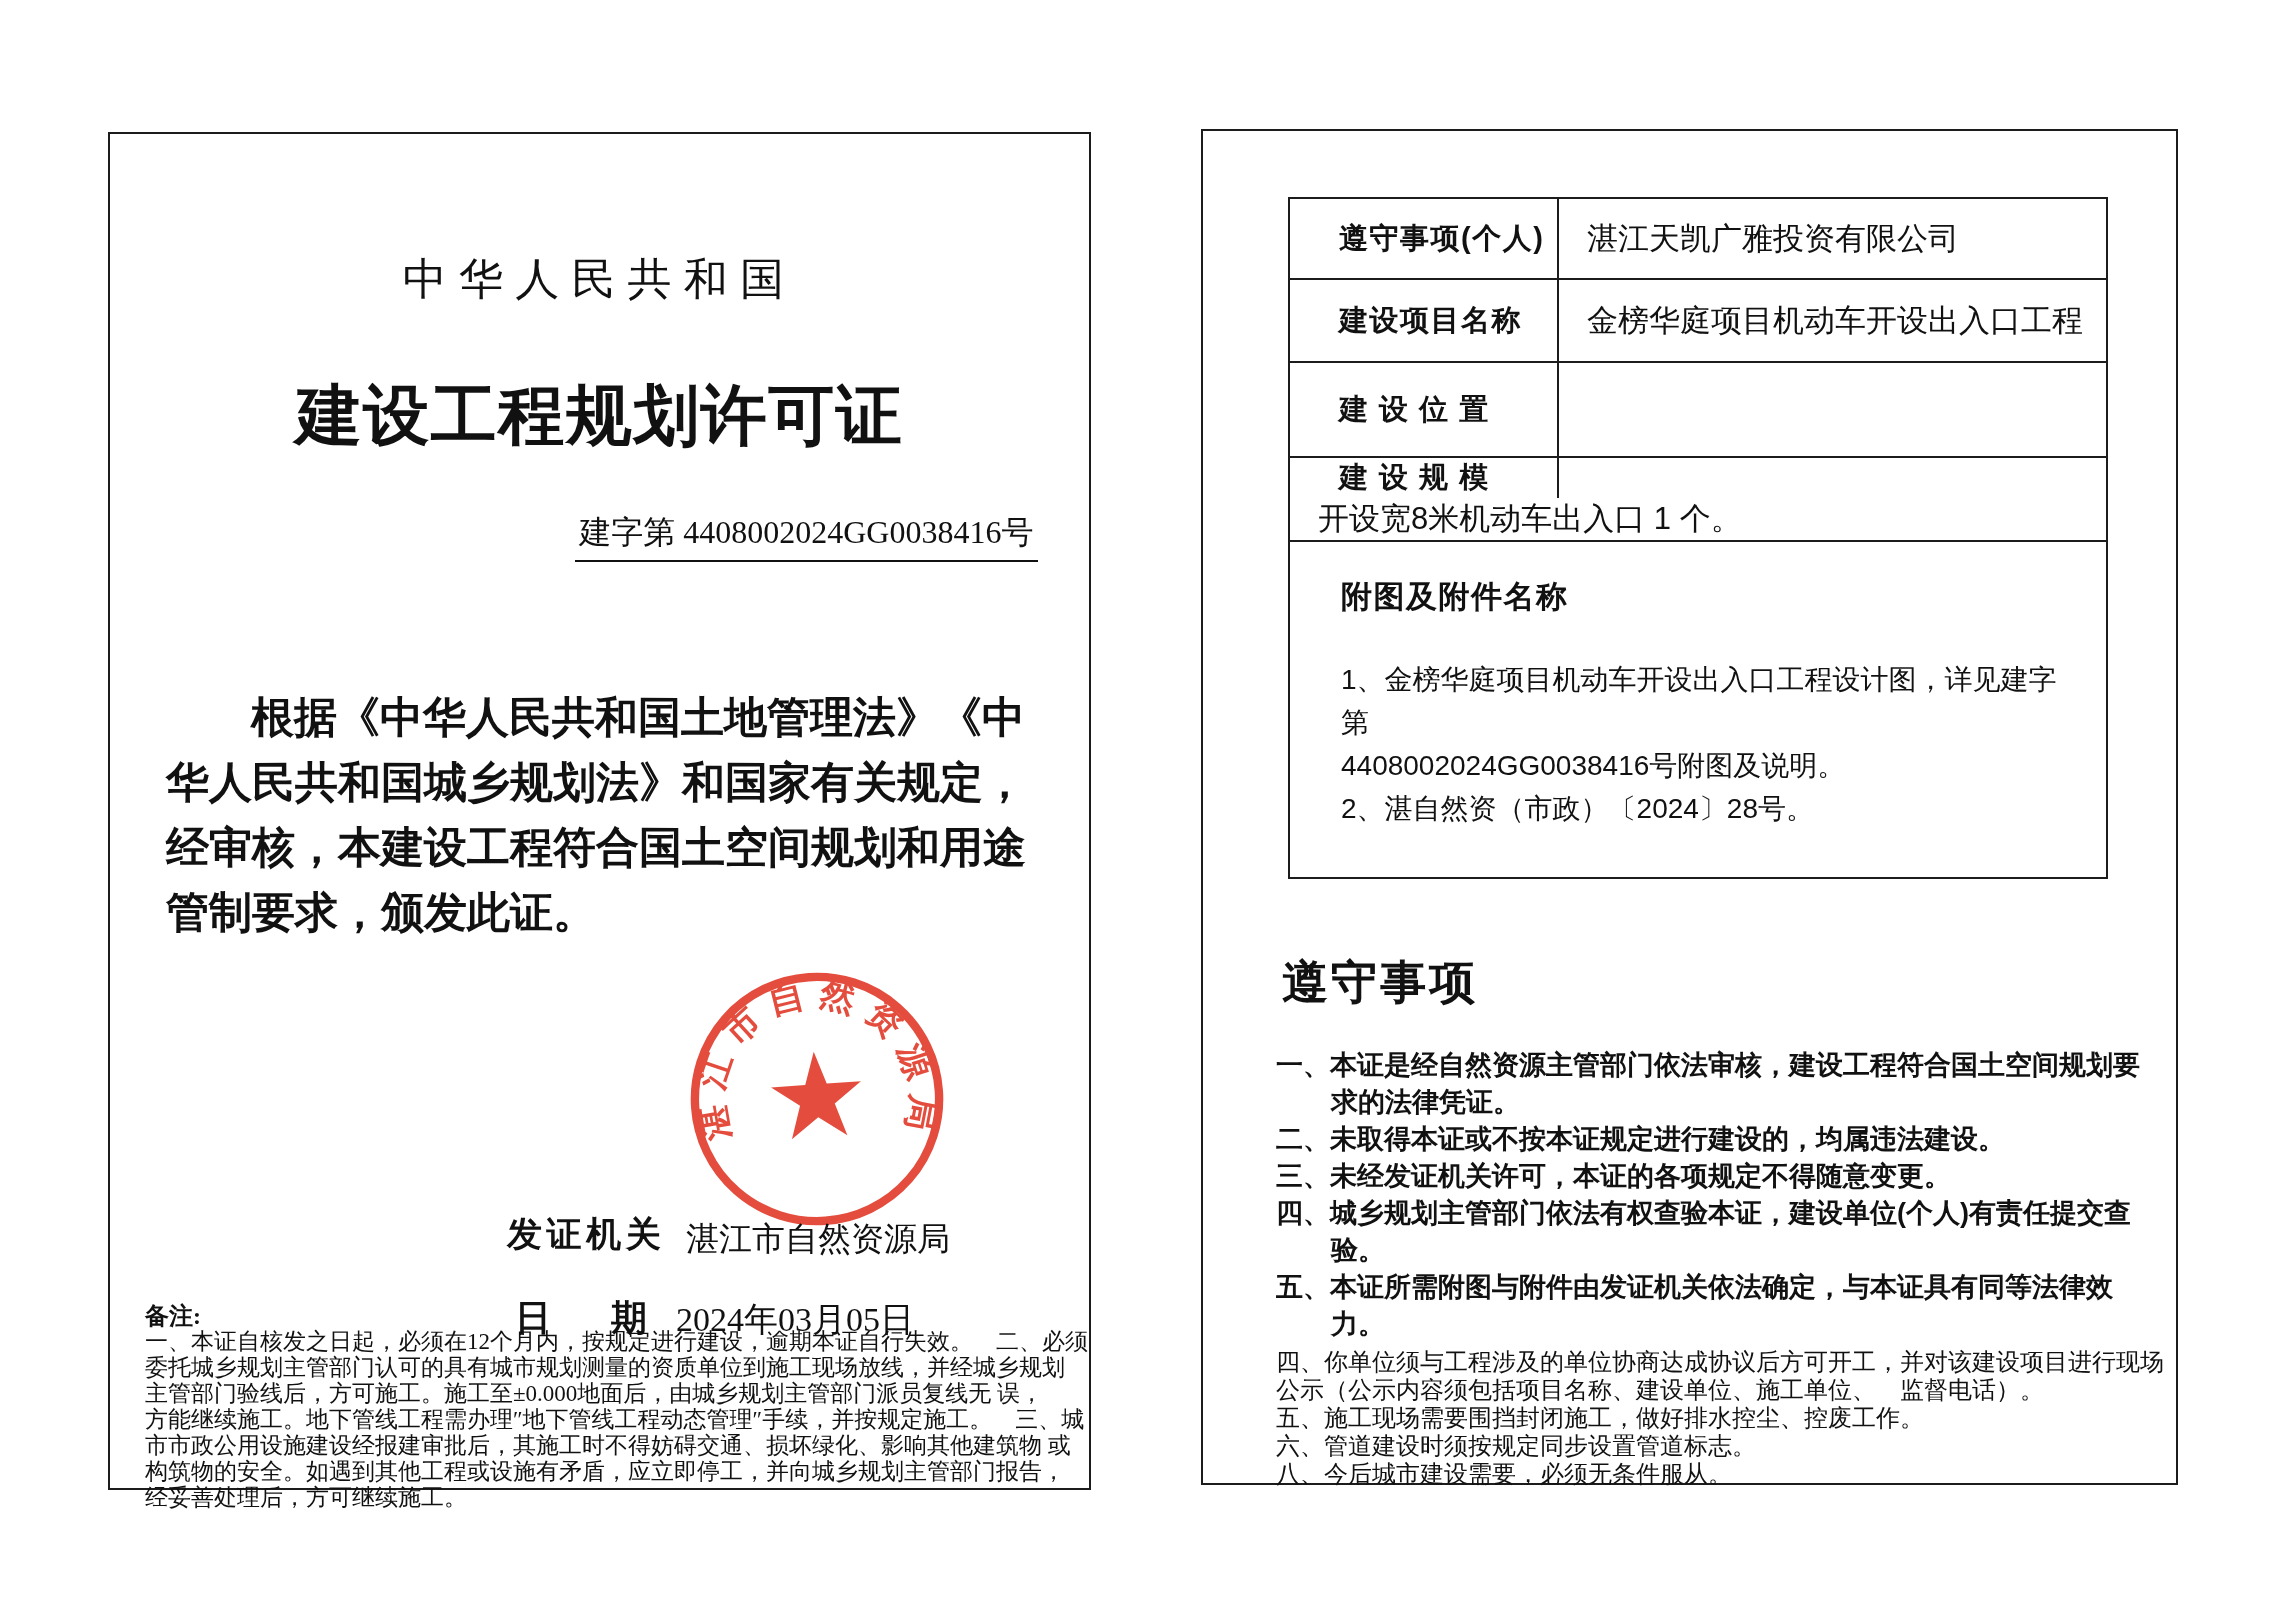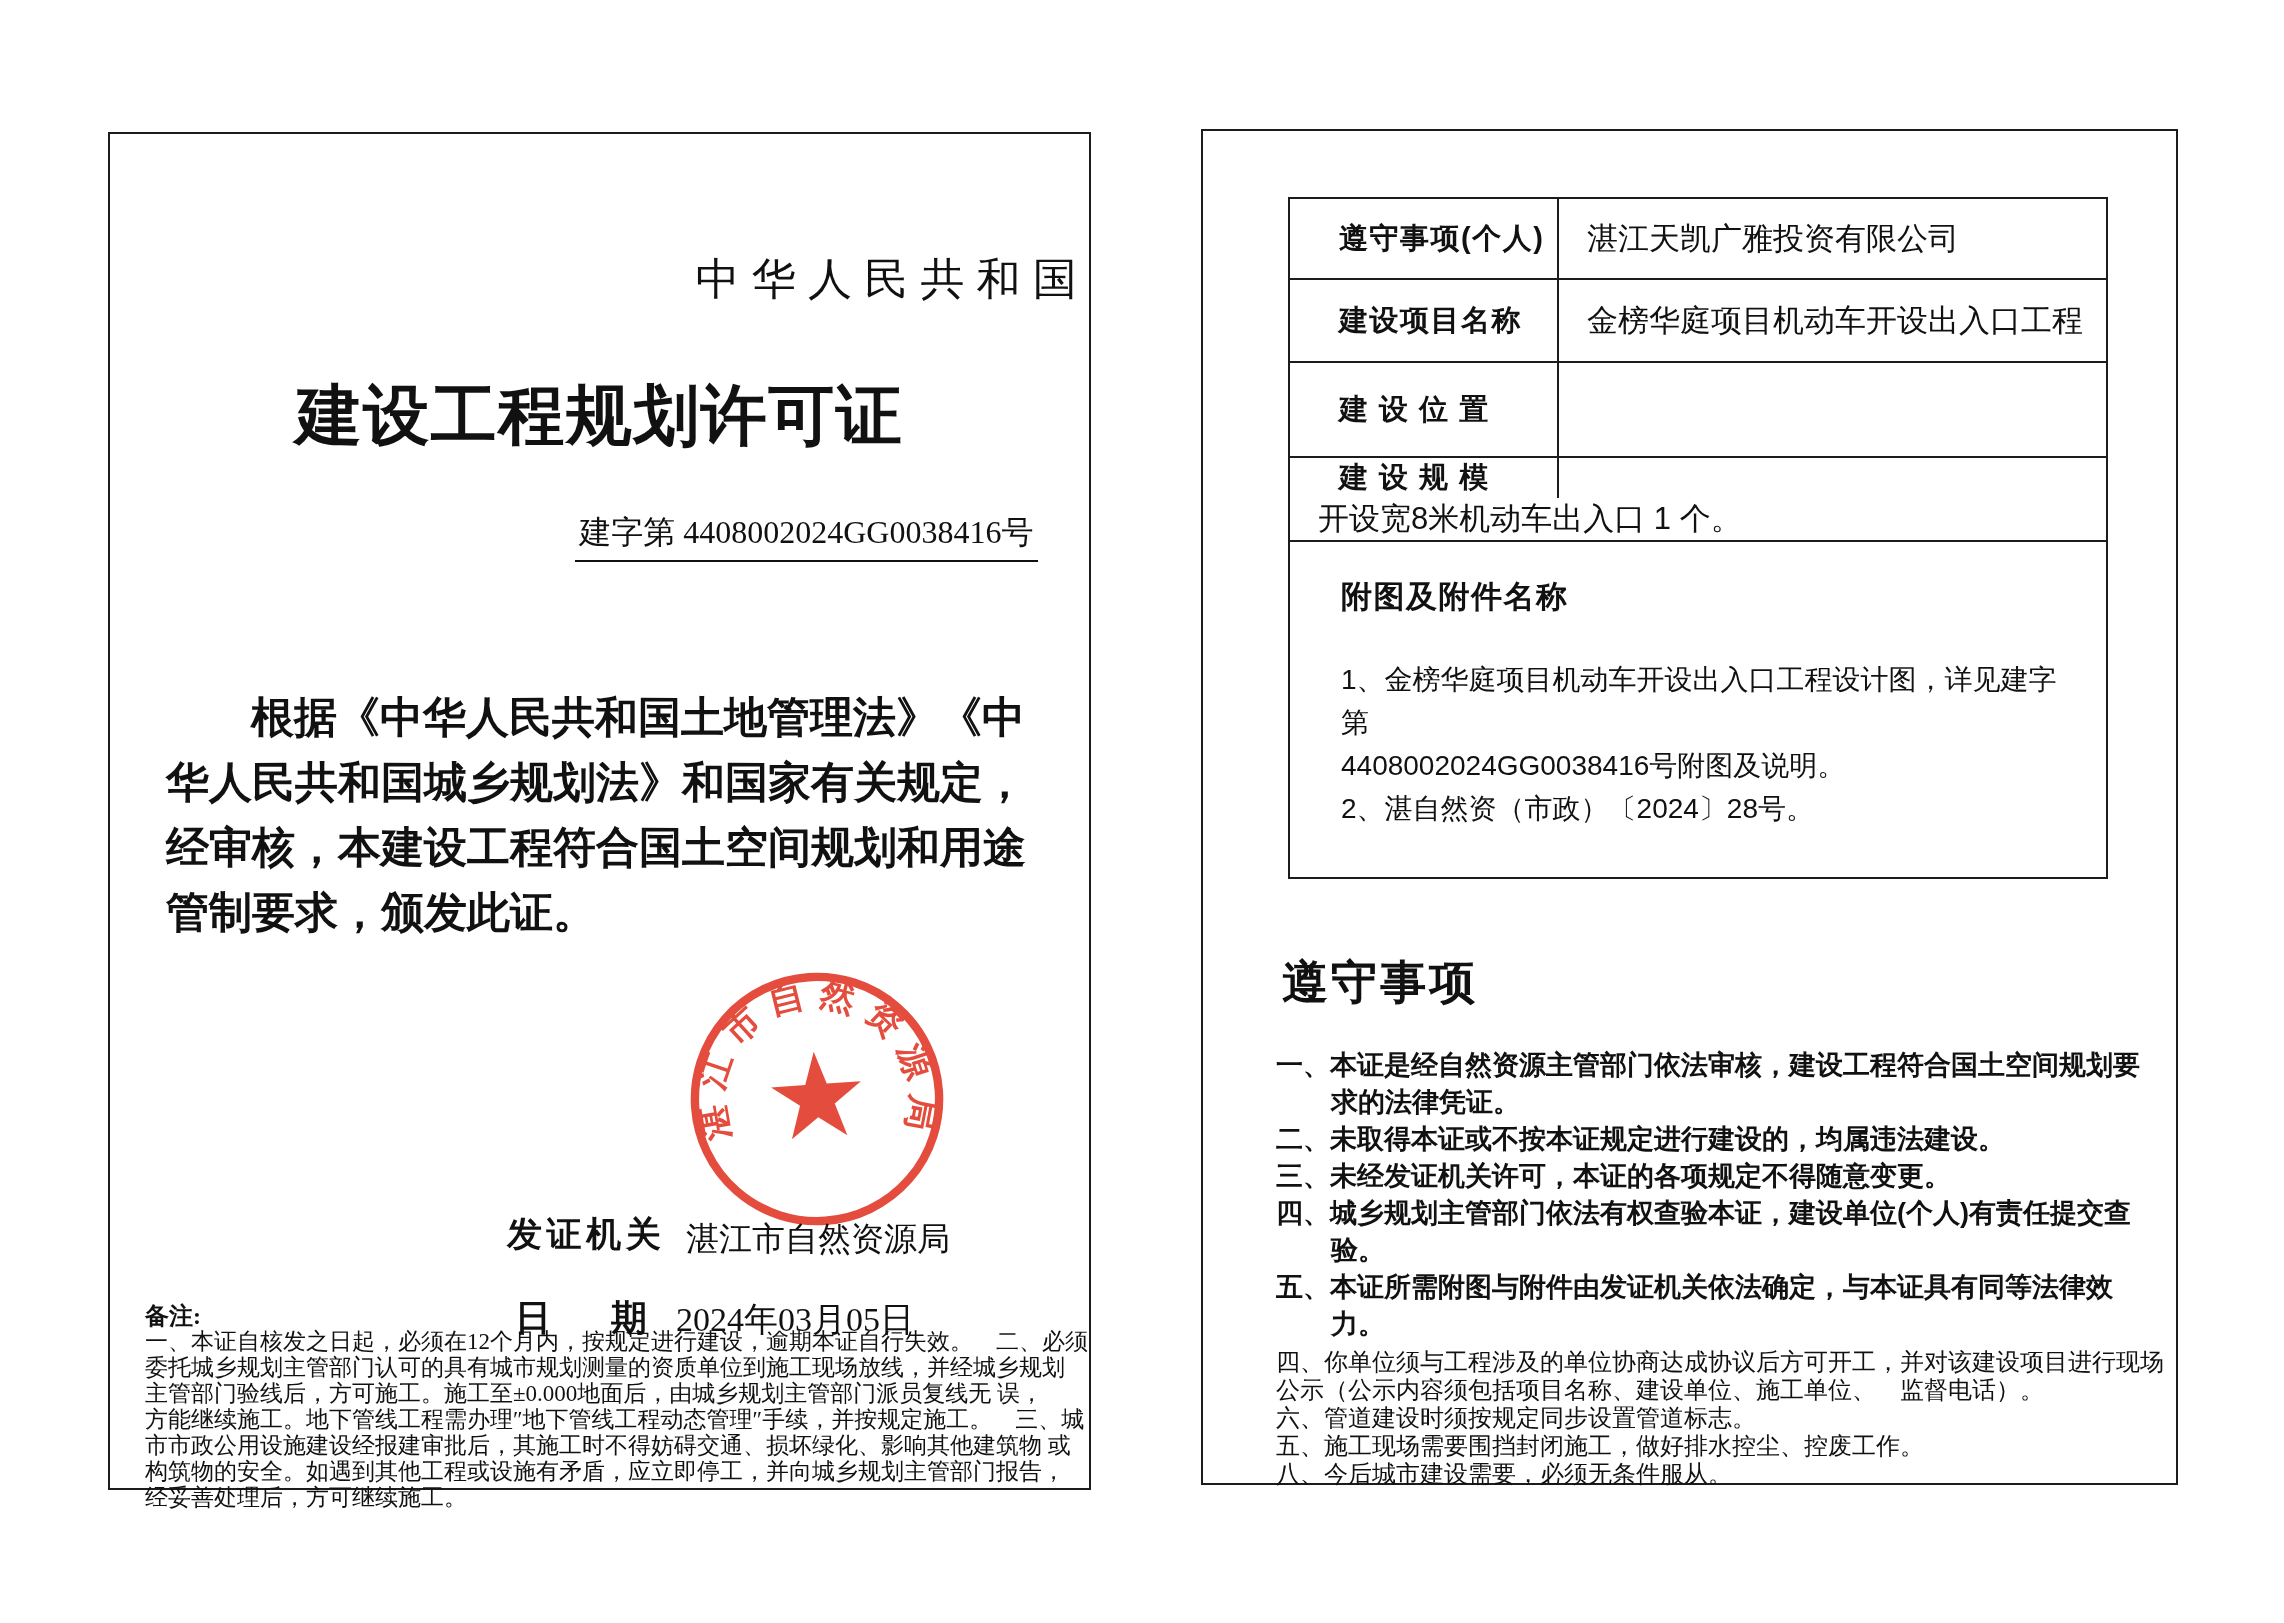--- a/index.html
+++ b/index.html
@@ -8,21 +8,21 @@
   .page{position:absolute;border:2.3px solid #1c1c1c;background:#fff;}
   #page-left{left:108px;top:132px;width:979px;height:1354px;}
   #page-right{left:1201px;top:129px;width:973px;height:1352px;}
   .abs{position:absolute;}
   .serif{font-family:"Liberation Serif","DejaVu Serif",serif;}
   .sans{font-family:"Liberation Sans","DejaVu Sans",sans-serif;}
   .pre{white-space:pre;}
   .preline{white-space:pre-line;}
 
   
-  .country{left:0;top:116px;width:100%;text-align:right;font-size:44px;
+  .country{left:0;top:116px;width:100%;text-align:center;font-size:44px;
            letter-spacing:12.2px;font-weight:400;}
   .cert-title{left:0;top:237px;width:100%;text-align:center;font-size:66px;
               font-weight:900;letter-spacing:1.5px;}
   .cert-no{top:377px;right:51px;font-size:32px;border-bottom:2.3px solid #111;
            padding:0 4.6px 4.6px 4.6px;}
   .statement{left:56px;top:551px;width:912px;font-size:43px;line-height:65px;
              font-weight:600;text-indent:85px;text-align:justify;}
   .issuer-label{left:397px;top:1077px;font-size:35px;font-weight:700;letter-spacing:4.6px;}
   .issuer-value{left:576px;top:1083px;font-size:33px;}
   .date-label{left:405px;top:1160px;font-size:36px;font-weight:700;}
@@ -115,18 +115,18 @@
   <div class="abs sans major">
     <div class="item">一、本证是经自然资源主管部门依法审核，建设工程符合国土空间规划要求的法律凭证。</div>
     <div class="item">二、未取得本证或不按本证规定进行建设的，均属违法建设。</div>
     <div class="item">三、未经发证机关许可，本证的各项规定不得随意变更。</div>
     <div class="item">四、城乡规划主管部门依法有权查验本证，建设单位(个人)有责任提交查验。</div>
     <div class="item">五、本证所需附图与附件由发证机关依法确定，与本证具有同等法律效力。</div>
   </div>
 
   <div class="abs sans minor">
     <div class="item">四、你单位须与工程涉及的单位协商达成协议后方可开工，并对该建设项目进行现场公示（公示内容须包括项目名称、建设单位、施工单位、　监督电话）。</div>
+    <div class="item">五、施工现场需要围挡封闭施工，做好排水控尘、控废工作。</div>
     <div class="item">六、管道建设时须按规定同步设置管道标志。</div>
-    <div class="item">五、施工现场需要围挡封闭施工，做好排水控尘、控废工作。</div>
     <div class="item">八、今后城市建设需要，必须无条件服从。</div>
   </div>
 </div>
 
 
 </body></html>

